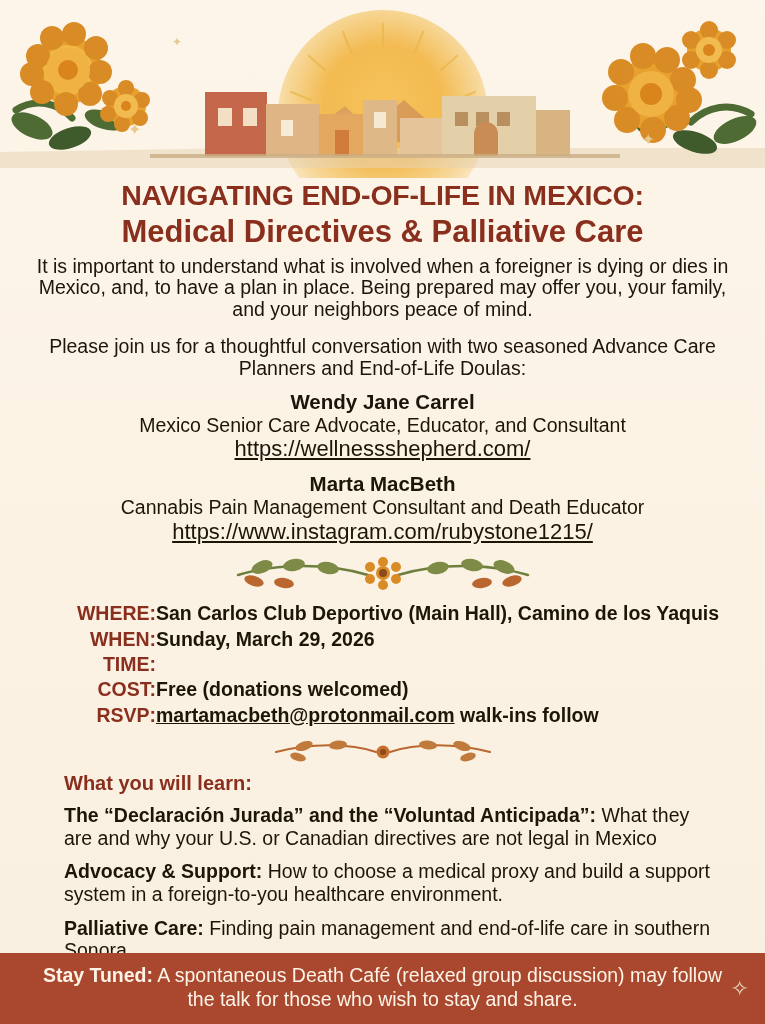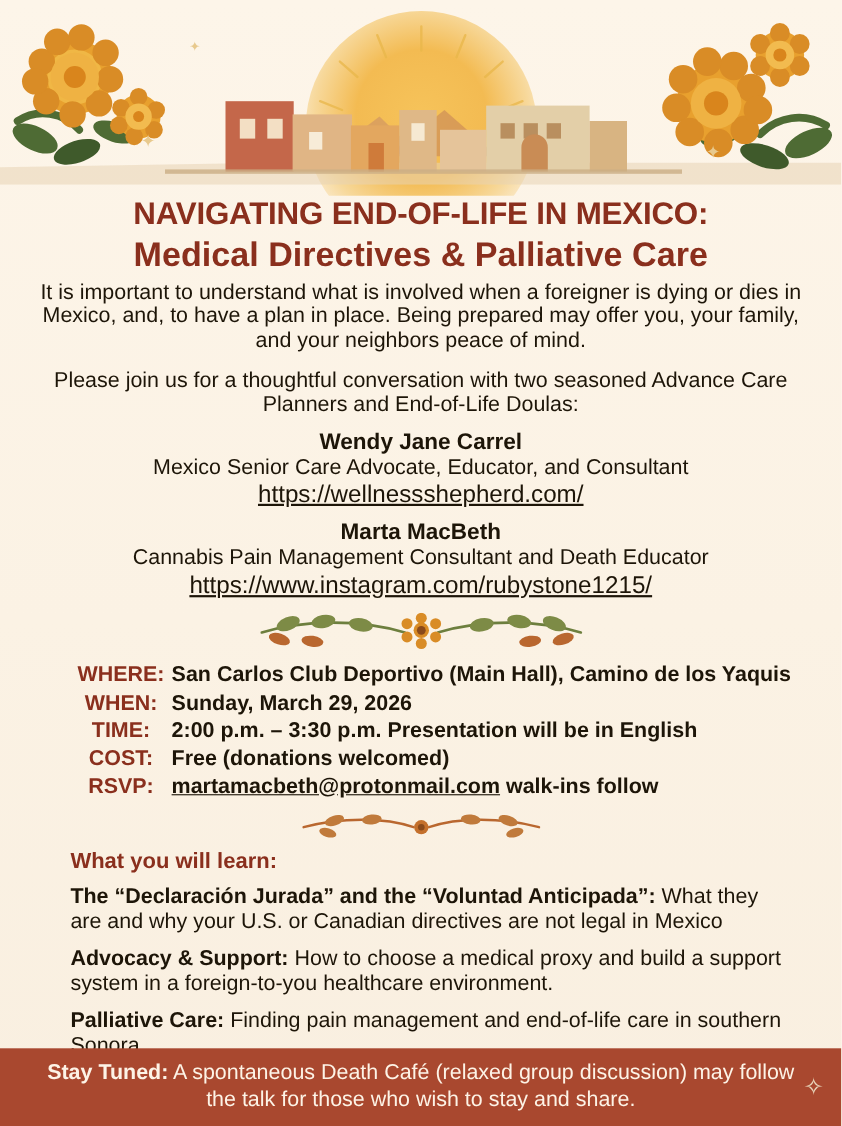--- a/index.html
+++ b/index.html
@@ -122,21 +122,21 @@
     position: relative;
   }
   .divider.small {
     width: 250px;
     height: 24px;
     margin: 12px auto 8px auto;
   }
 
   
   .details {
-    text-align: center;
+    text-align: right;
     margin: 0 0 0 42px;
     font-size: 19.5px;
     line-height: 1.30;
   }
   .detail-row {
     display: flex;
     align-items: baseline;
   }
   .detail-label {
     color: #8a2f1d;
@@ -385,21 +385,20 @@
       <div class="detail-row">
         <span class="detail-label">WHERE:</span>
         <span class="detail-value">San Carlos Club Deportivo (Main Hall), Camino de los Yaquis</span>
       </div>
       <div class="detail-row">
         <span class="detail-label">WHEN:</span>
         <span class="detail-value">Sunday, March 29, 2026</span>
       </div>
       <div class="detail-row">
         <span class="detail-label">TIME:</span>
-        <span class="detail-value">2:00 p.m. – 3:30 p.m. Presentation will be in English</span>
       </div>
       <div class="detail-row">
         <span class="detail-label">COST:</span>
         <span class="detail-value">Free (donations welcomed)</span>
       </div>
       <div class="detail-row">
         <span class="detail-label">RSVP:</span>
         <span class="detail-value">
           <a class="link-underline" href="#">martamacbeth@protonmail.com</a><span>  walk-ins follow</span>
         </span>

